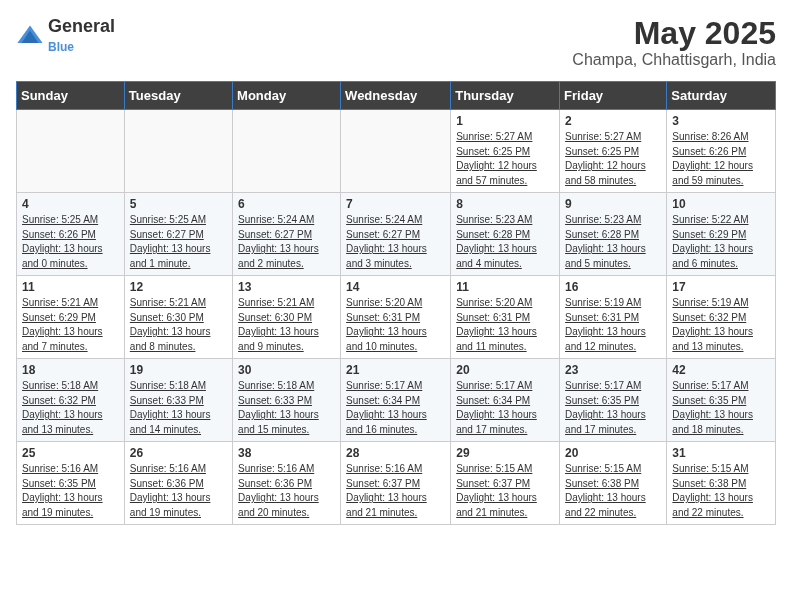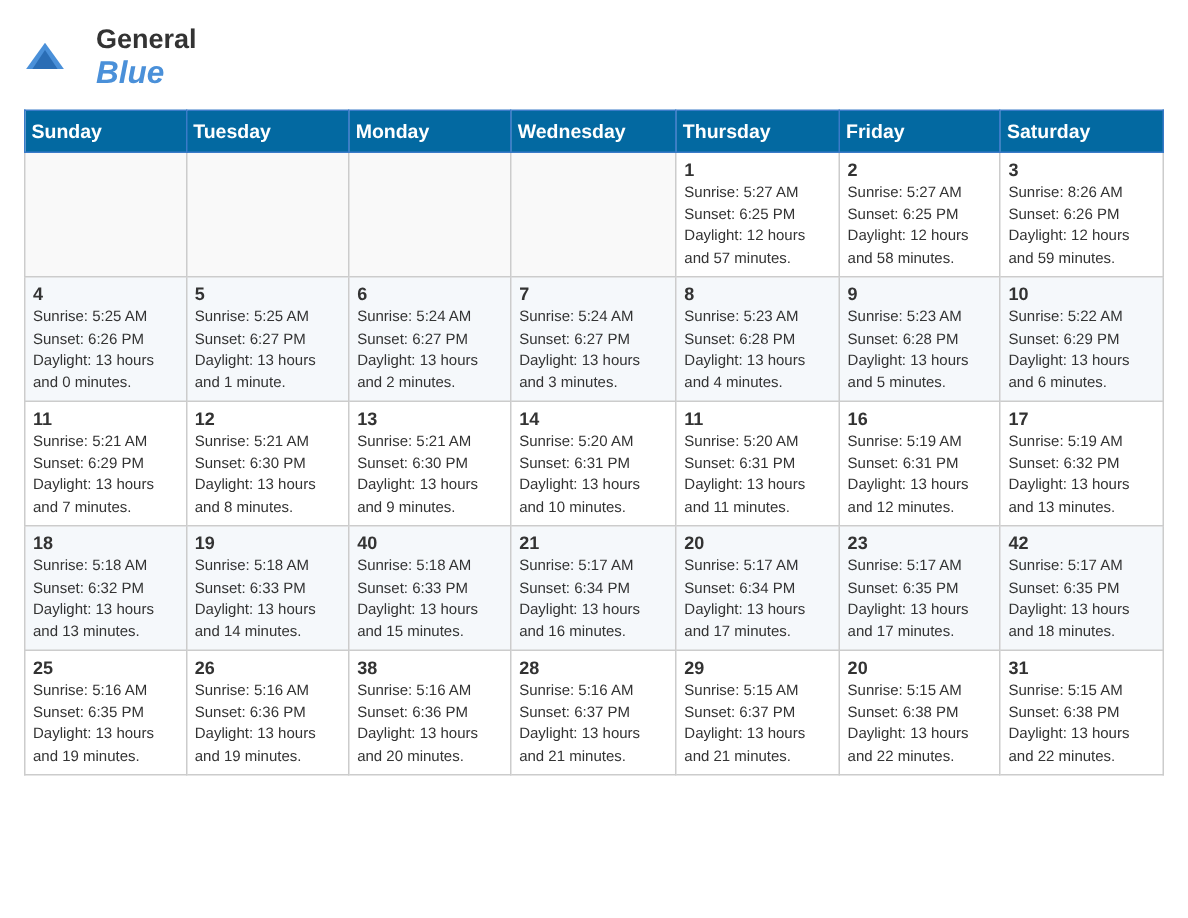--- a/index.html
+++ b/index.html
@@ -12,21 +12,21 @@
     }
     .header {
       display: flex;
       justify-content: space-between;
       align-items: flex-start;
       margin-bottom: 12px;
     }
     .logo {
       display: flex;
       align-items: center;
-      gap: 20px;
+      gap: 4px;
     }
     .logo-icon {
       width: 28px;
       height: 28px;
     }
     .title-block {
       text-align: right;
     }
     .month-title {
       font-size: 32px;
@@ -37,21 +37,21 @@
     .location-title {
       font-size: 16px;
       color: #555;
     }
     .calendar {
       width: 100%;
       border-collapse: collapse;
       border: 1px solid #ccc;
     }
     .calendar th {
-      background: #0369a1;
+      background: #404040;
       color: #fff;
       font-size: 13px;
       font-weight: bold;
       padding: 6px 4px;
       text-align: left;
       border: 1px solid #3a7bc8;
     }
     .calendar td {
       vertical-align: top;
       border: 1px solid #ccc;
@@ -71,40 +71,43 @@
     .day-num {
       font-weight: bold;
       font-size: 12px;
       display: block;
       margin-bottom: 2px;
     }
     .day-info {
       font-size: 10px;
       line-height: 1.45;
       color: #333;
+      text-decoration: underline;
     }
     .empty-cell {
       background: #f9f9f9 !important;
     }
   </style>
 </head>
 <body>
 
 <div class="header">
   <div class="logo">
     <svg class="logo-icon" viewBox="0 0 40 40" xmlns="http://www.w3.org/2000/svg">
       <polygon points="20,5 38,30 2,30" fill="#4a90d9"></polygon>
       <polygon points="20,12 32,30 8,30" fill="#2a6db5"></polygon>
     </svg>
     <div>
       <span style="font-size:18px;font-weight:bold;color:#333;">General</span><br>
-      <span style="font-size:21px;font-weight:bold;color:#4a90d9;font-style:italic;">Blue</span>
+      <span style="font-size:12px;font-weight:bold;color:#4a90d9;">Blue</span>
     </div>
   </div>
   <div class="title-block">
+    <div class="month-title">May 2025</div>
+    <div class="location-title">Champa, Chhattisgarh, India</div>
   </div>
 </div>
 
 <table class="calendar">
   <thead>
     <tr>
     <th>Sunday</th>
         <th>Tuesday</th>
         <th>Monday</th>
         <th>Wednesday</th>
@@ -252,21 +255,21 @@
 and 13 minutes.</div>
         </td>
         <td>
           <span class="day-num">19</span>
           <div class="day-info" style="white-space: pre-line;">Sunrise: 5:18 AM
 Sunset: 6:33 PM
 Daylight: 13 hours
 and 14 minutes.</div>
         </td>
         <td>
-          <span class="day-num">40</span>
+          <span class="day-num">30</span>
           <div class="day-info" style="white-space: pre-line;">Sunrise: 5:18 AM
 Sunset: 6:33 PM
 Daylight: 13 hours
 and 15 minutes.</div>
         </td>
         <td>
           <span class="day-num">21</span>
           <div class="day-info" style="white-space: pre-line;">Sunrise: 5:17 AM
 Sunset: 6:34 PM
 Daylight: 13 hours

